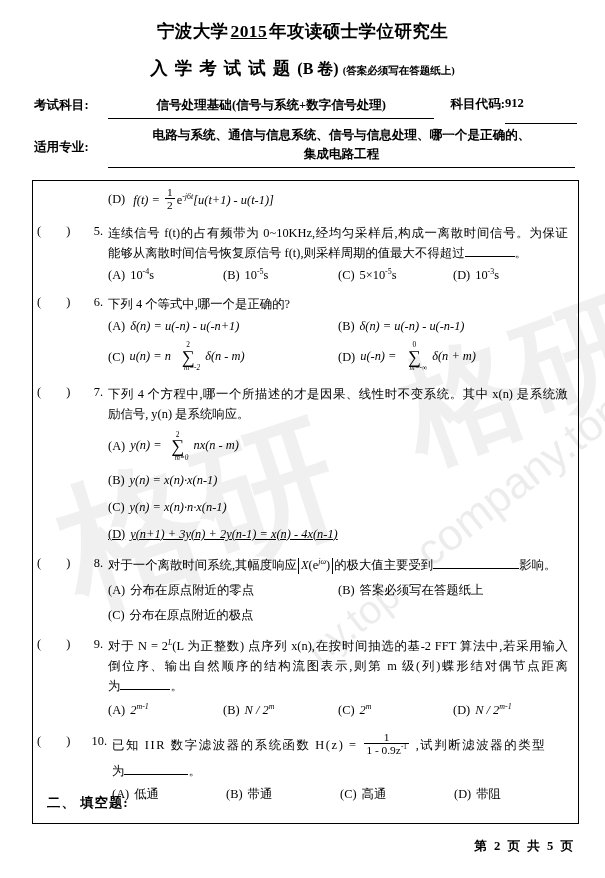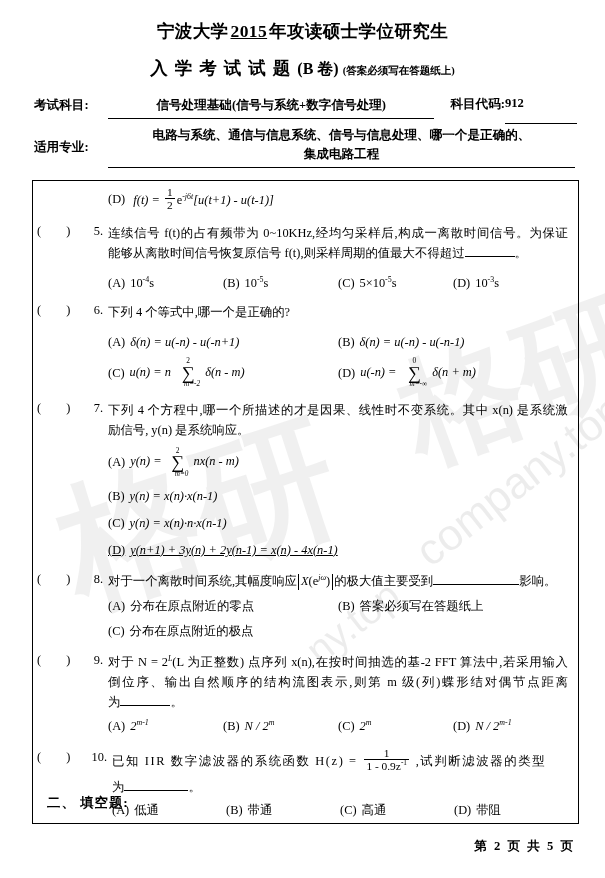--- a/index.html
+++ b/index.html
@@ -177,21 +177,21 @@
 
   
   .qlone {
     padding-left: 71px;
     line-height: 1.7;
   }
 
   
   .opts {
     display: flex;
-    margin-top: 10px;
+    margin-top: 2px;
     padding-left: 0;
   }
   .opts-4 > .opt { flex: 0 0 25%; }
   .opts-2 > .opt { flex: 0 0 50%; }
   .opt { white-space: nowrap; }
   .opt-stack .opt { display: block; margin-top: 5px; }
 
   .opt-lbl { margin-right: 5px; }
 
   

